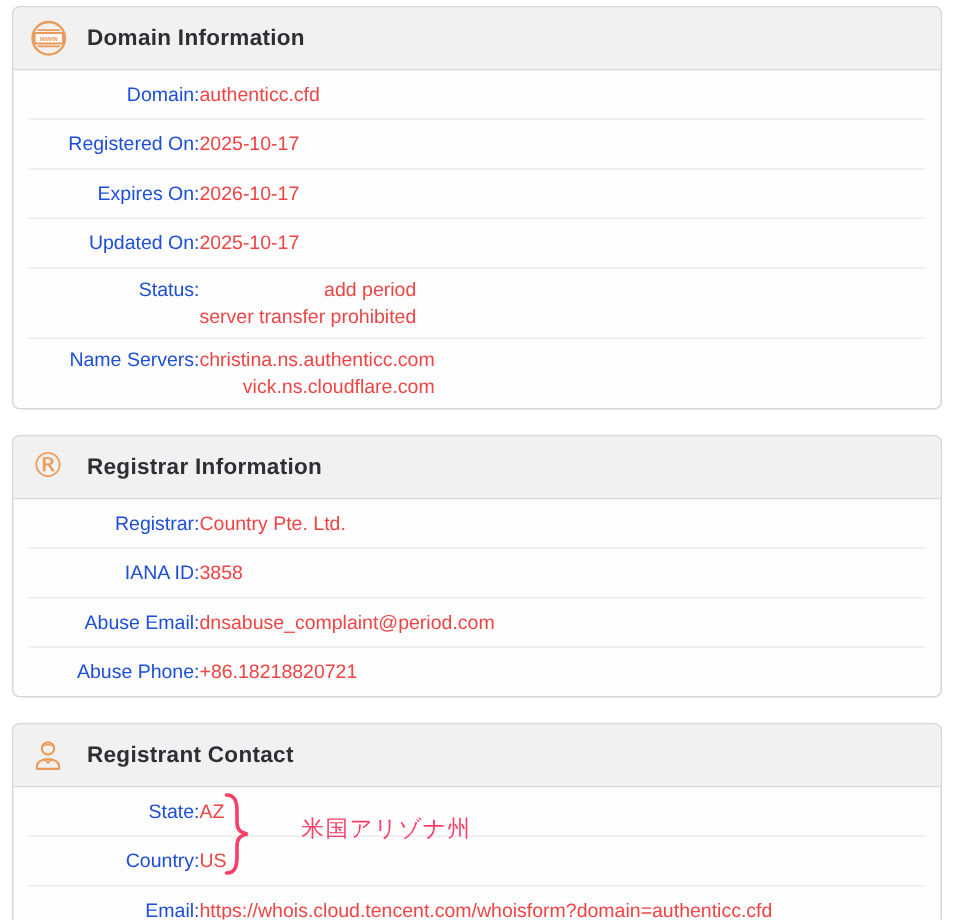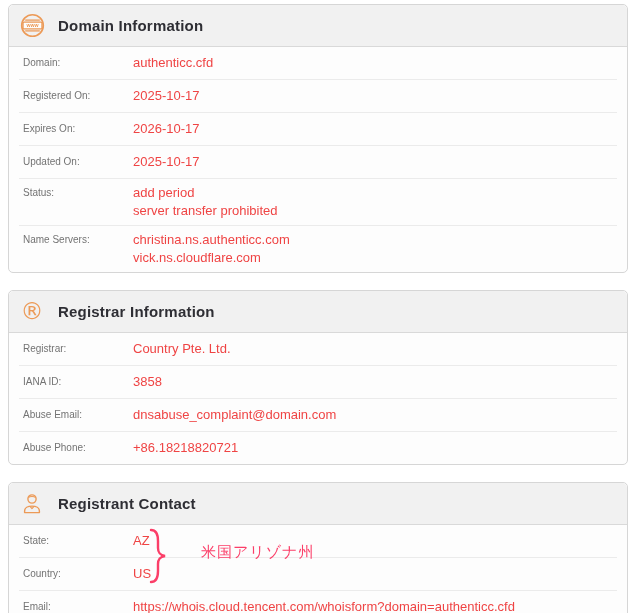--- a/index.html
+++ b/index.html
@@ -4,35 +4,36 @@
 <style>
   html,body { margin:0; padding:0; }
   body {
     width:636px; height:613px; background:#ffffff; overflow:hidden;
     font-family:"Liberation Sans","DejaVu Sans",sans-serif;
     -webkit-font-smoothing:antialiased;
   }
   .card {
     margin:3px 8px; border:1px solid #d6d6d6; border-radius:5px;
     background:#fdfdfd;
+    text-align:right;
   }
   .card:first-of-type { margin-top:4px; }
   .card + .card { margin-top:17px; }
   .card-header {
     height:41px; background:#f1f1f1; border-bottom:1px solid #d9d9d9;
     border-radius:5px 5px 0 0; display:flex; align-items:center; padding:0 10px;
   }
   .icon-wrap { color:var(--accent,#ec9a57); width:26px; display:flex; justify-content:center; align-items:center; }
   .reg-glyph { font-size:23px; line-height:1; font-family:"DejaVu Sans",sans-serif; }
   .card-title { margin-left:13px; font-size:15px; font-weight:bold; color:#2e2e34; letter-spacing:.2px; }
   .rows { position:relative; }
   .row { display:flex; margin:0 10px; padding:7px 4px; border-bottom:1px solid #ebebeb; }
   .row:last-child { border-bottom:none; }
   .row.multi { padding-top:5px; padding-bottom:5px; }
-  .row-label { width:110px; flex:none; font-size:10px; color:#737373; line-height:18px; }
+  .row-label { width:110px; flex:none; font-size:13px; color:#1d4ed8; line-height:18px; }
   .row-value { font-size:13px; color:#ef4444; line-height:18px; }
   .annotation-brace { position:absolute; left:140px; top:3px; color:var(--pink,#fb3e68); }
   .annotation-text {
     position:absolute; left:192px; top:18px; font-size:15px; font-weight:normal;
     color:var(--pink,#fb3e68); letter-spacing:1px; white-space:nowrap;
   }
 </style>
 </head>
 <body>
 
@@ -105,21 +106,21 @@
       </div>
       <div class="row">
         <div class="row-label">IANA ID:</div>
         <div class="row-value">
           <div>3858</div>
         </div>
       </div>
       <div class="row">
         <div class="row-label">Abuse Email:</div>
         <div class="row-value">
-          <div>dnsabuse_complaint@domain.com</div>
+          <div>dnsabuse_complaint@period.com</div>
         </div>
       </div>
       <div class="row">
         <div class="row-label">Abuse Phone:</div>
         <div class="row-value">
           <div>+86.18218820721</div>
         </div>
       </div>
     </div>
 </section>

